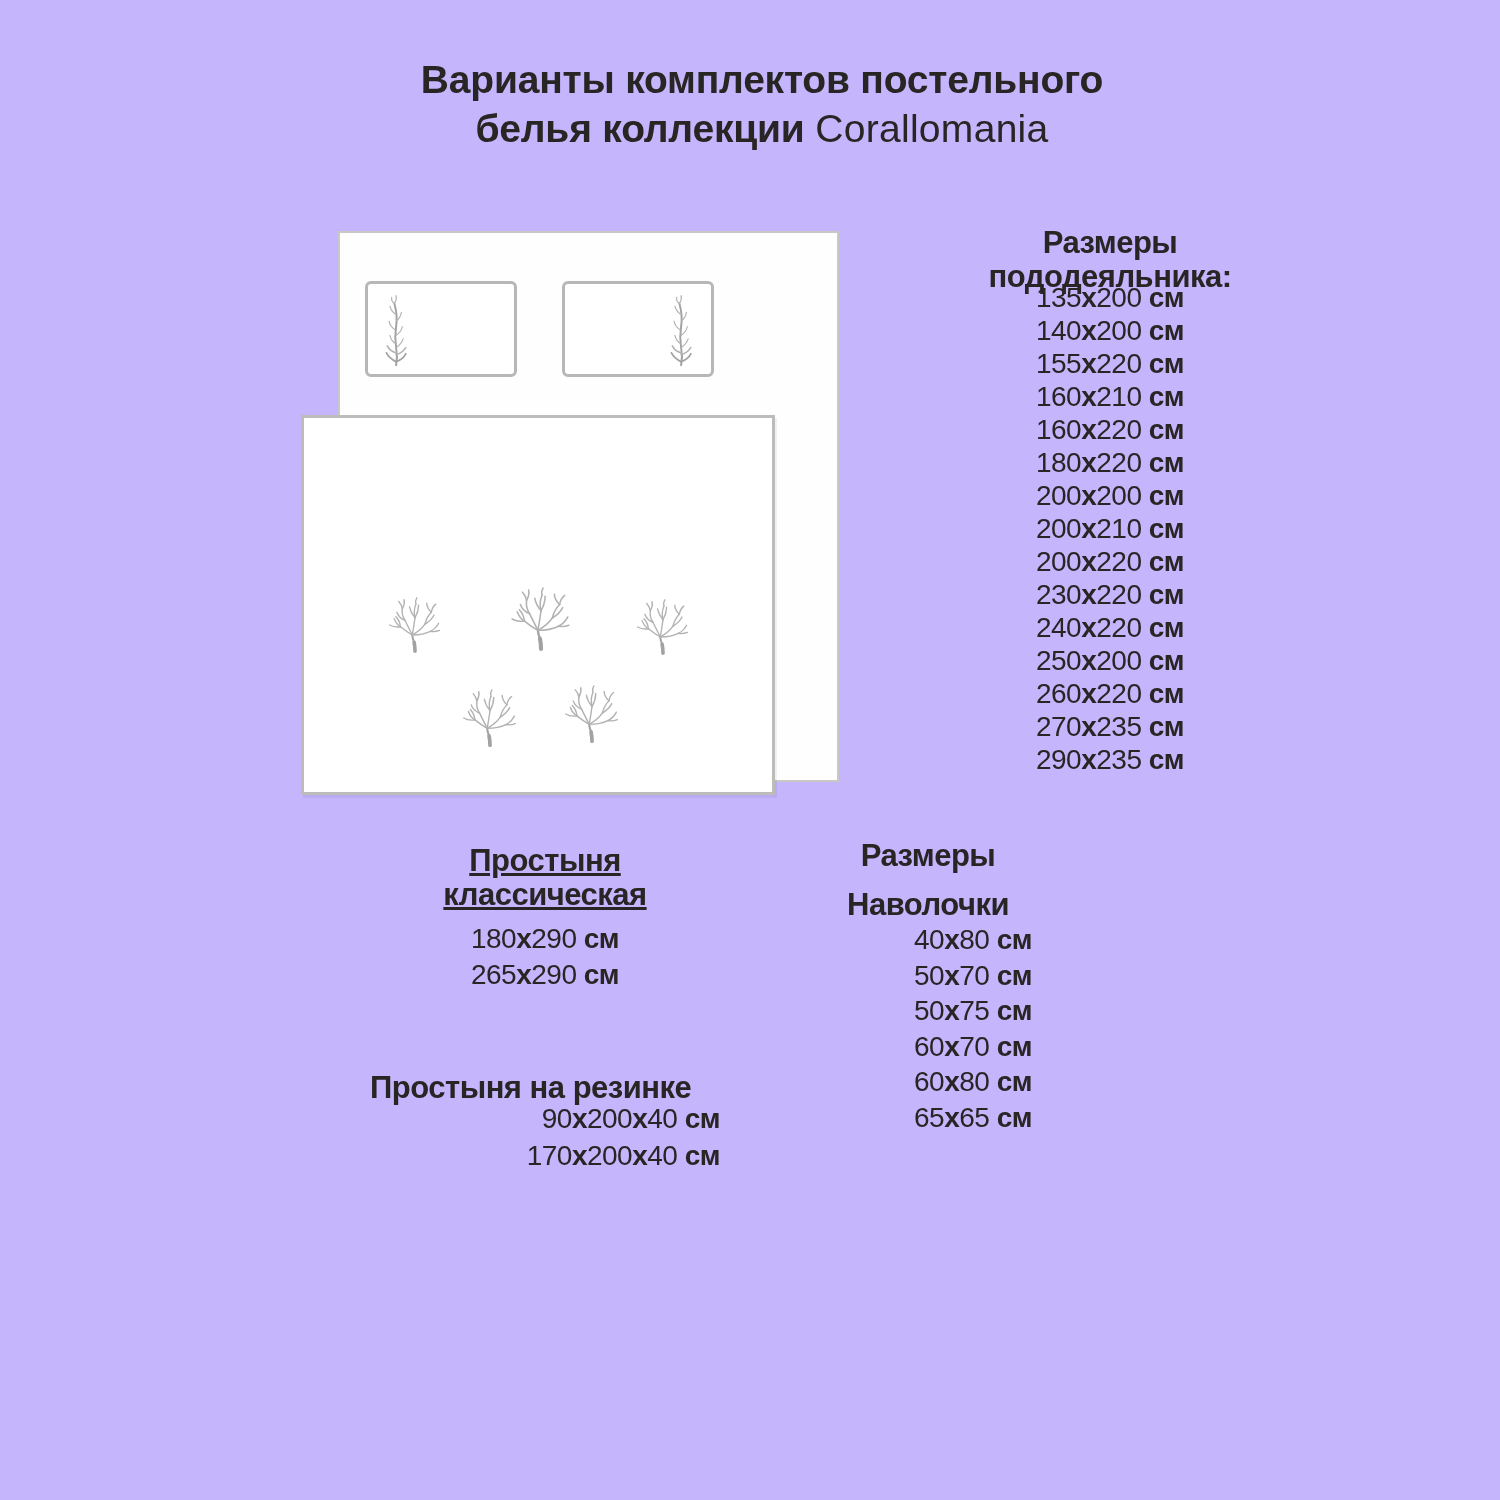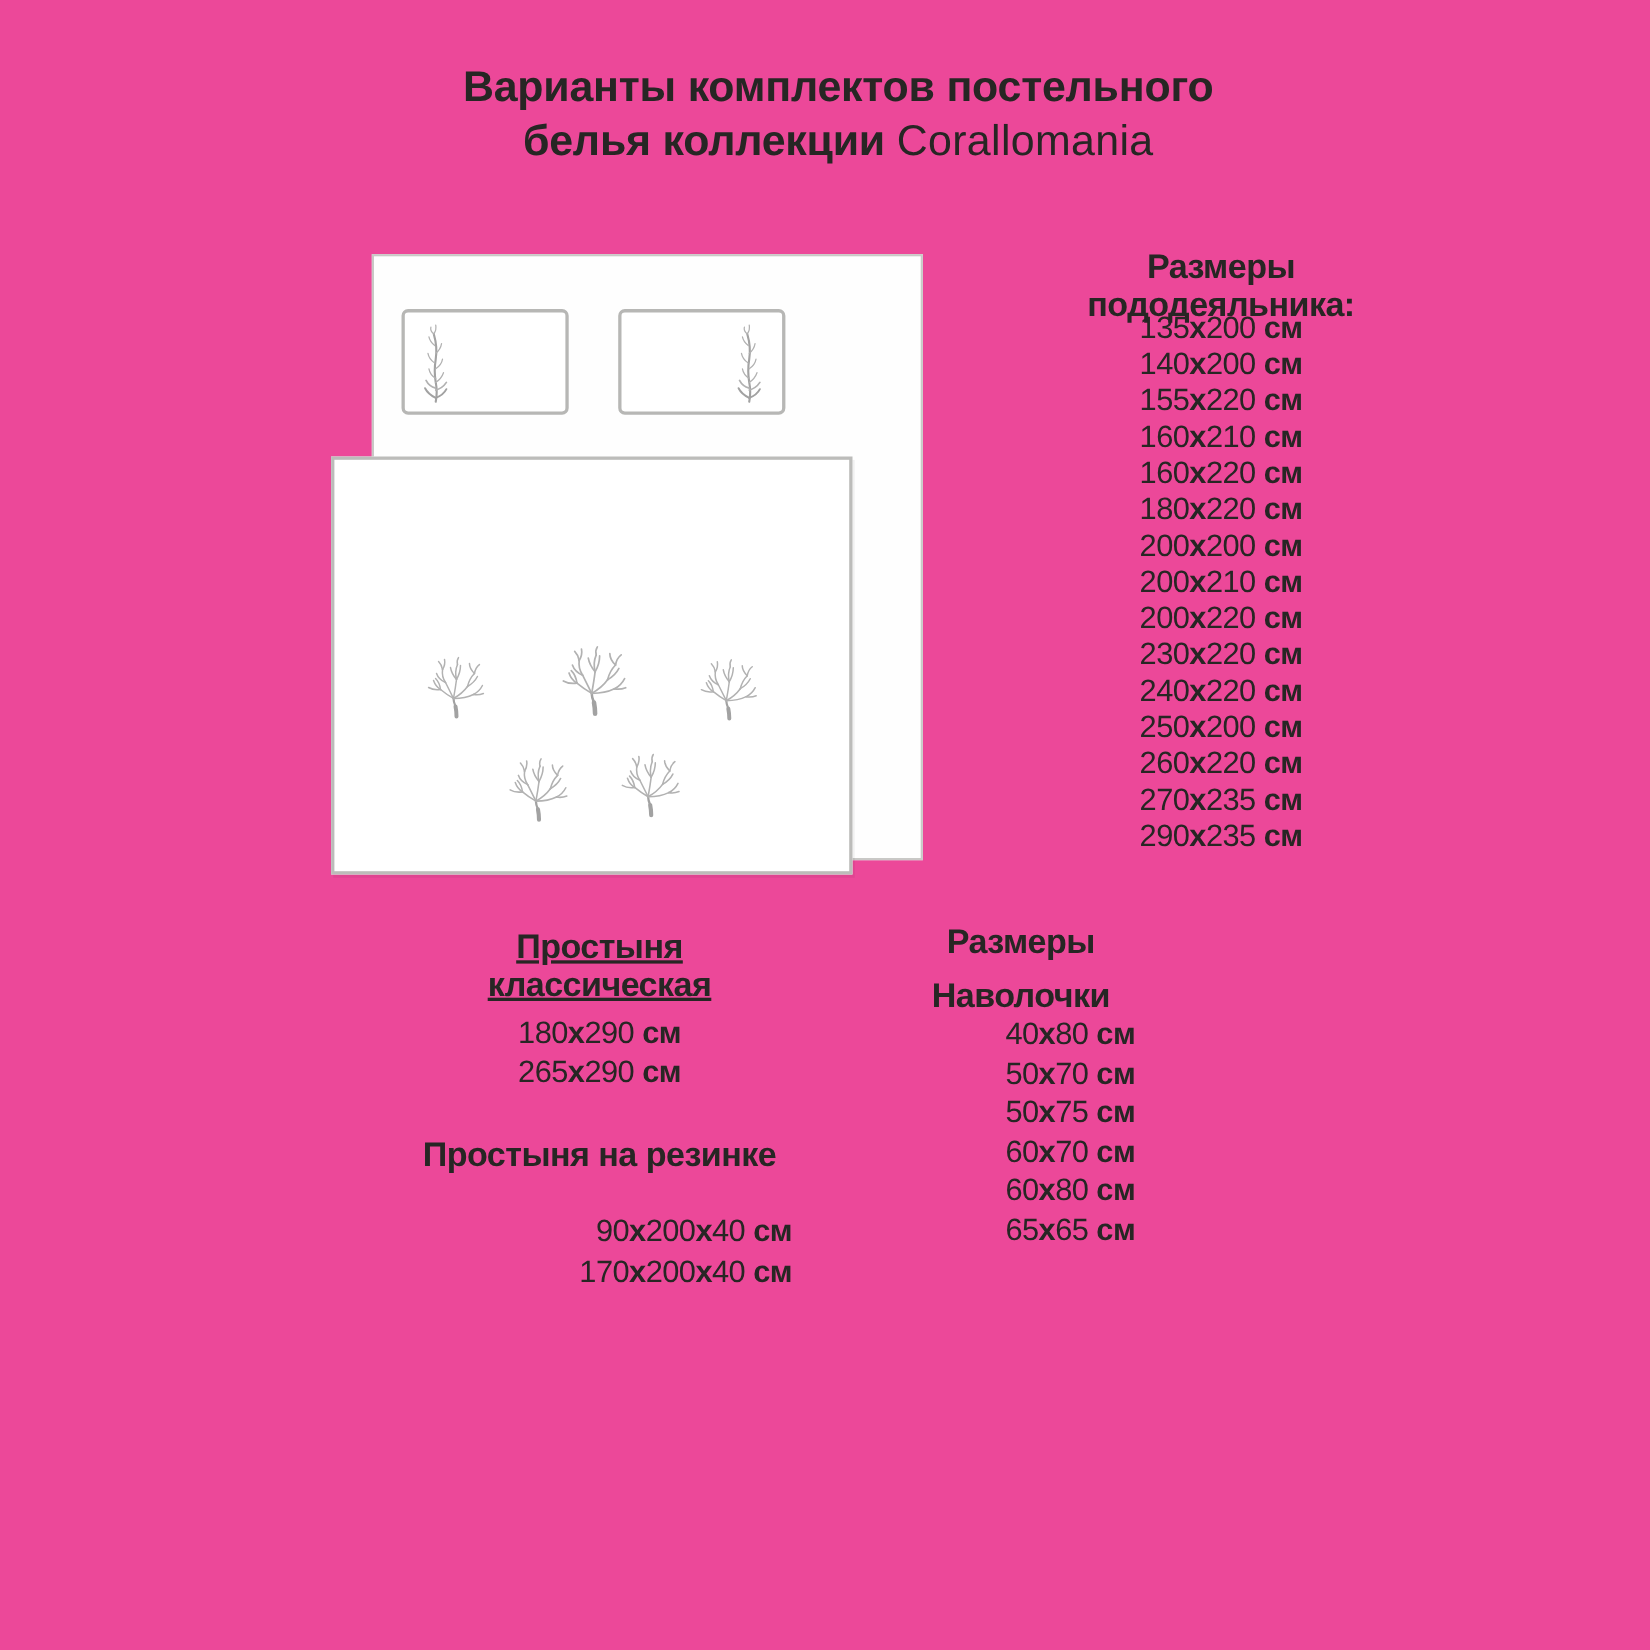--- a/index.html
+++ b/index.html
@@ -22,21 +22,21 @@
     text-align:center;font-weight:bold;font-size:39px;line-height:49px;
     letter-spacing:-0.2px;
   }
   .title .light{font-weight:400;letter-spacing:0.3px;}
   
   .h{font-weight:bold;font-size:31px;line-height:34px;letter-spacing:-0.5px;}
   .duvet-heading{position:absolute;left:925px;top:226px;width:370px;text-align:center;}
   .mid-heading1{position:absolute;left:778px;top:839px;width:300px;text-align:center;}
   .mid-heading2{position:absolute;left:778px;top:888px;width:300px;text-align:center;}
   .left-heading1{position:absolute;left:370px;top:844px;width:350px;text-align:center;text-decoration:underline;}
-  .left-heading2{position:absolute;left:370px;top:1033px;width:350px;text-align:center;}
+  .left-heading2{position:absolute;left:370px;top:1071px;width:350px;text-align:left;}
   
   .sizes{position:absolute;text-align:center;font-size:28px;letter-spacing:-0.5px;}
   .sizes .size-line{display:block;font-weight:400;}
   .sizes .size-line b{font-weight:bold;}
   .duvet-list{left:925px;top:281px;width:370px;line-height:33px;}
   .mid-list{left:823px;top:922px;width:300px;line-height:35.5px;}
   .left-list1{left:370px;top:921px;width:350px;line-height:36px;}
   .left-list2{left:370px;top:1100px;width:350px;line-height:37px;text-align:right;}
   
   .sheet-back{
@@ -109,21 +109,21 @@
       <path d="M15 12 Q18 8 17 3"></path>
       <path d="M15 12 Q11 9 12 5"></path>
       <path stroke-width="2" stroke="var(--coral-dark,#a2a2a2)" d="M17 78 Q9 74 6 68"></path>
       <path stroke-width="2" stroke="var(--coral-dark,#a2a2a2)" d="M17 78 Q25 75 28 69"></path>
       <path stroke-width="1.8" d="M17 70 Q24 68 28 62"></path>
       <path stroke-width="1.8" d="M17 68 Q10 66 7 60"></path>
     </g>
   </symbol>
 </svg>
 
-<div class="canvas" style="background: #ec4899; color: rgb(39, 38, 36); --coral: #b2b2b2; --coral-dark: #a2a2a2; --sheet-border: #c9c8c6; --duvet-border: #bcbcba; --pillow-border: #b7b7b5;">
+<div class="canvas" style="background: #c4b5fd; color: rgb(39, 38, 36); --coral: #b2b2b2; --coral-dark: #a2a2a2; --sheet-border: #c9c8c6; --duvet-border: #bcbcba; --pillow-border: #b7b7b5;">
 
   <header class="title">
     <div>Варианты комплектов постельного</div>
     <div>
       <span>белья коллекции</span>
       <span class="light">Corallomania</span>
     </div>
   </header>
 
   <div>

